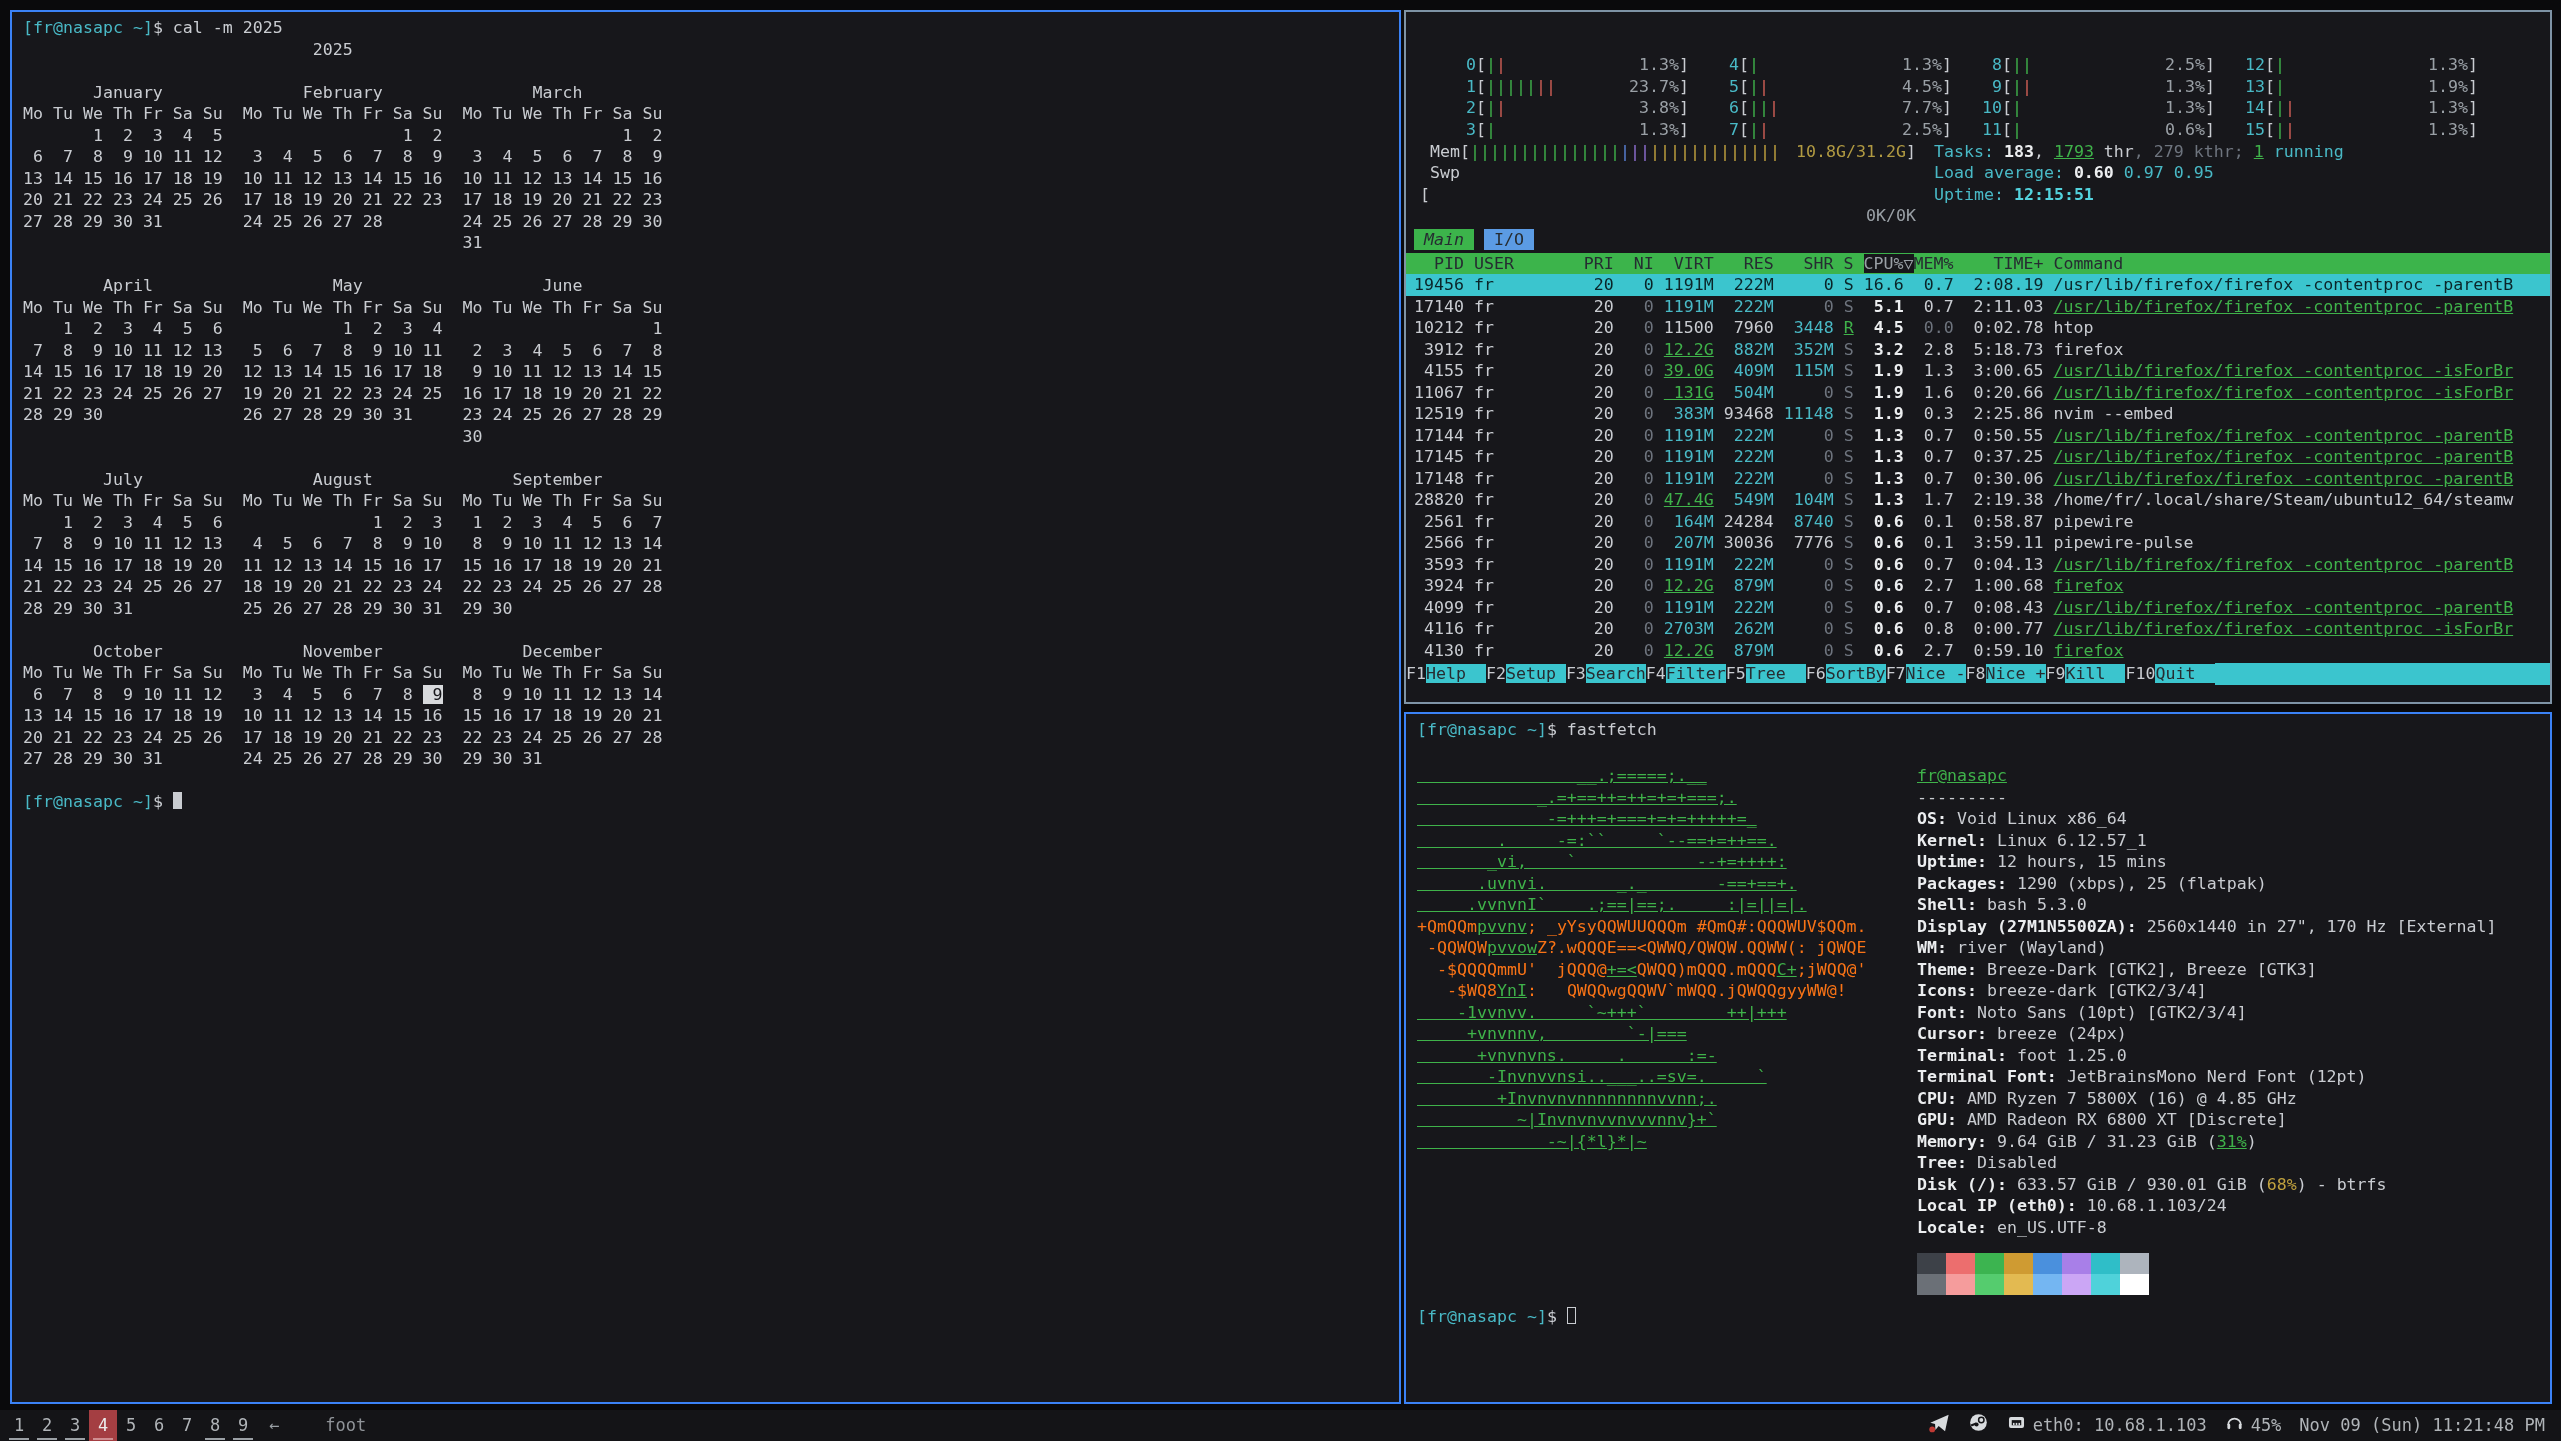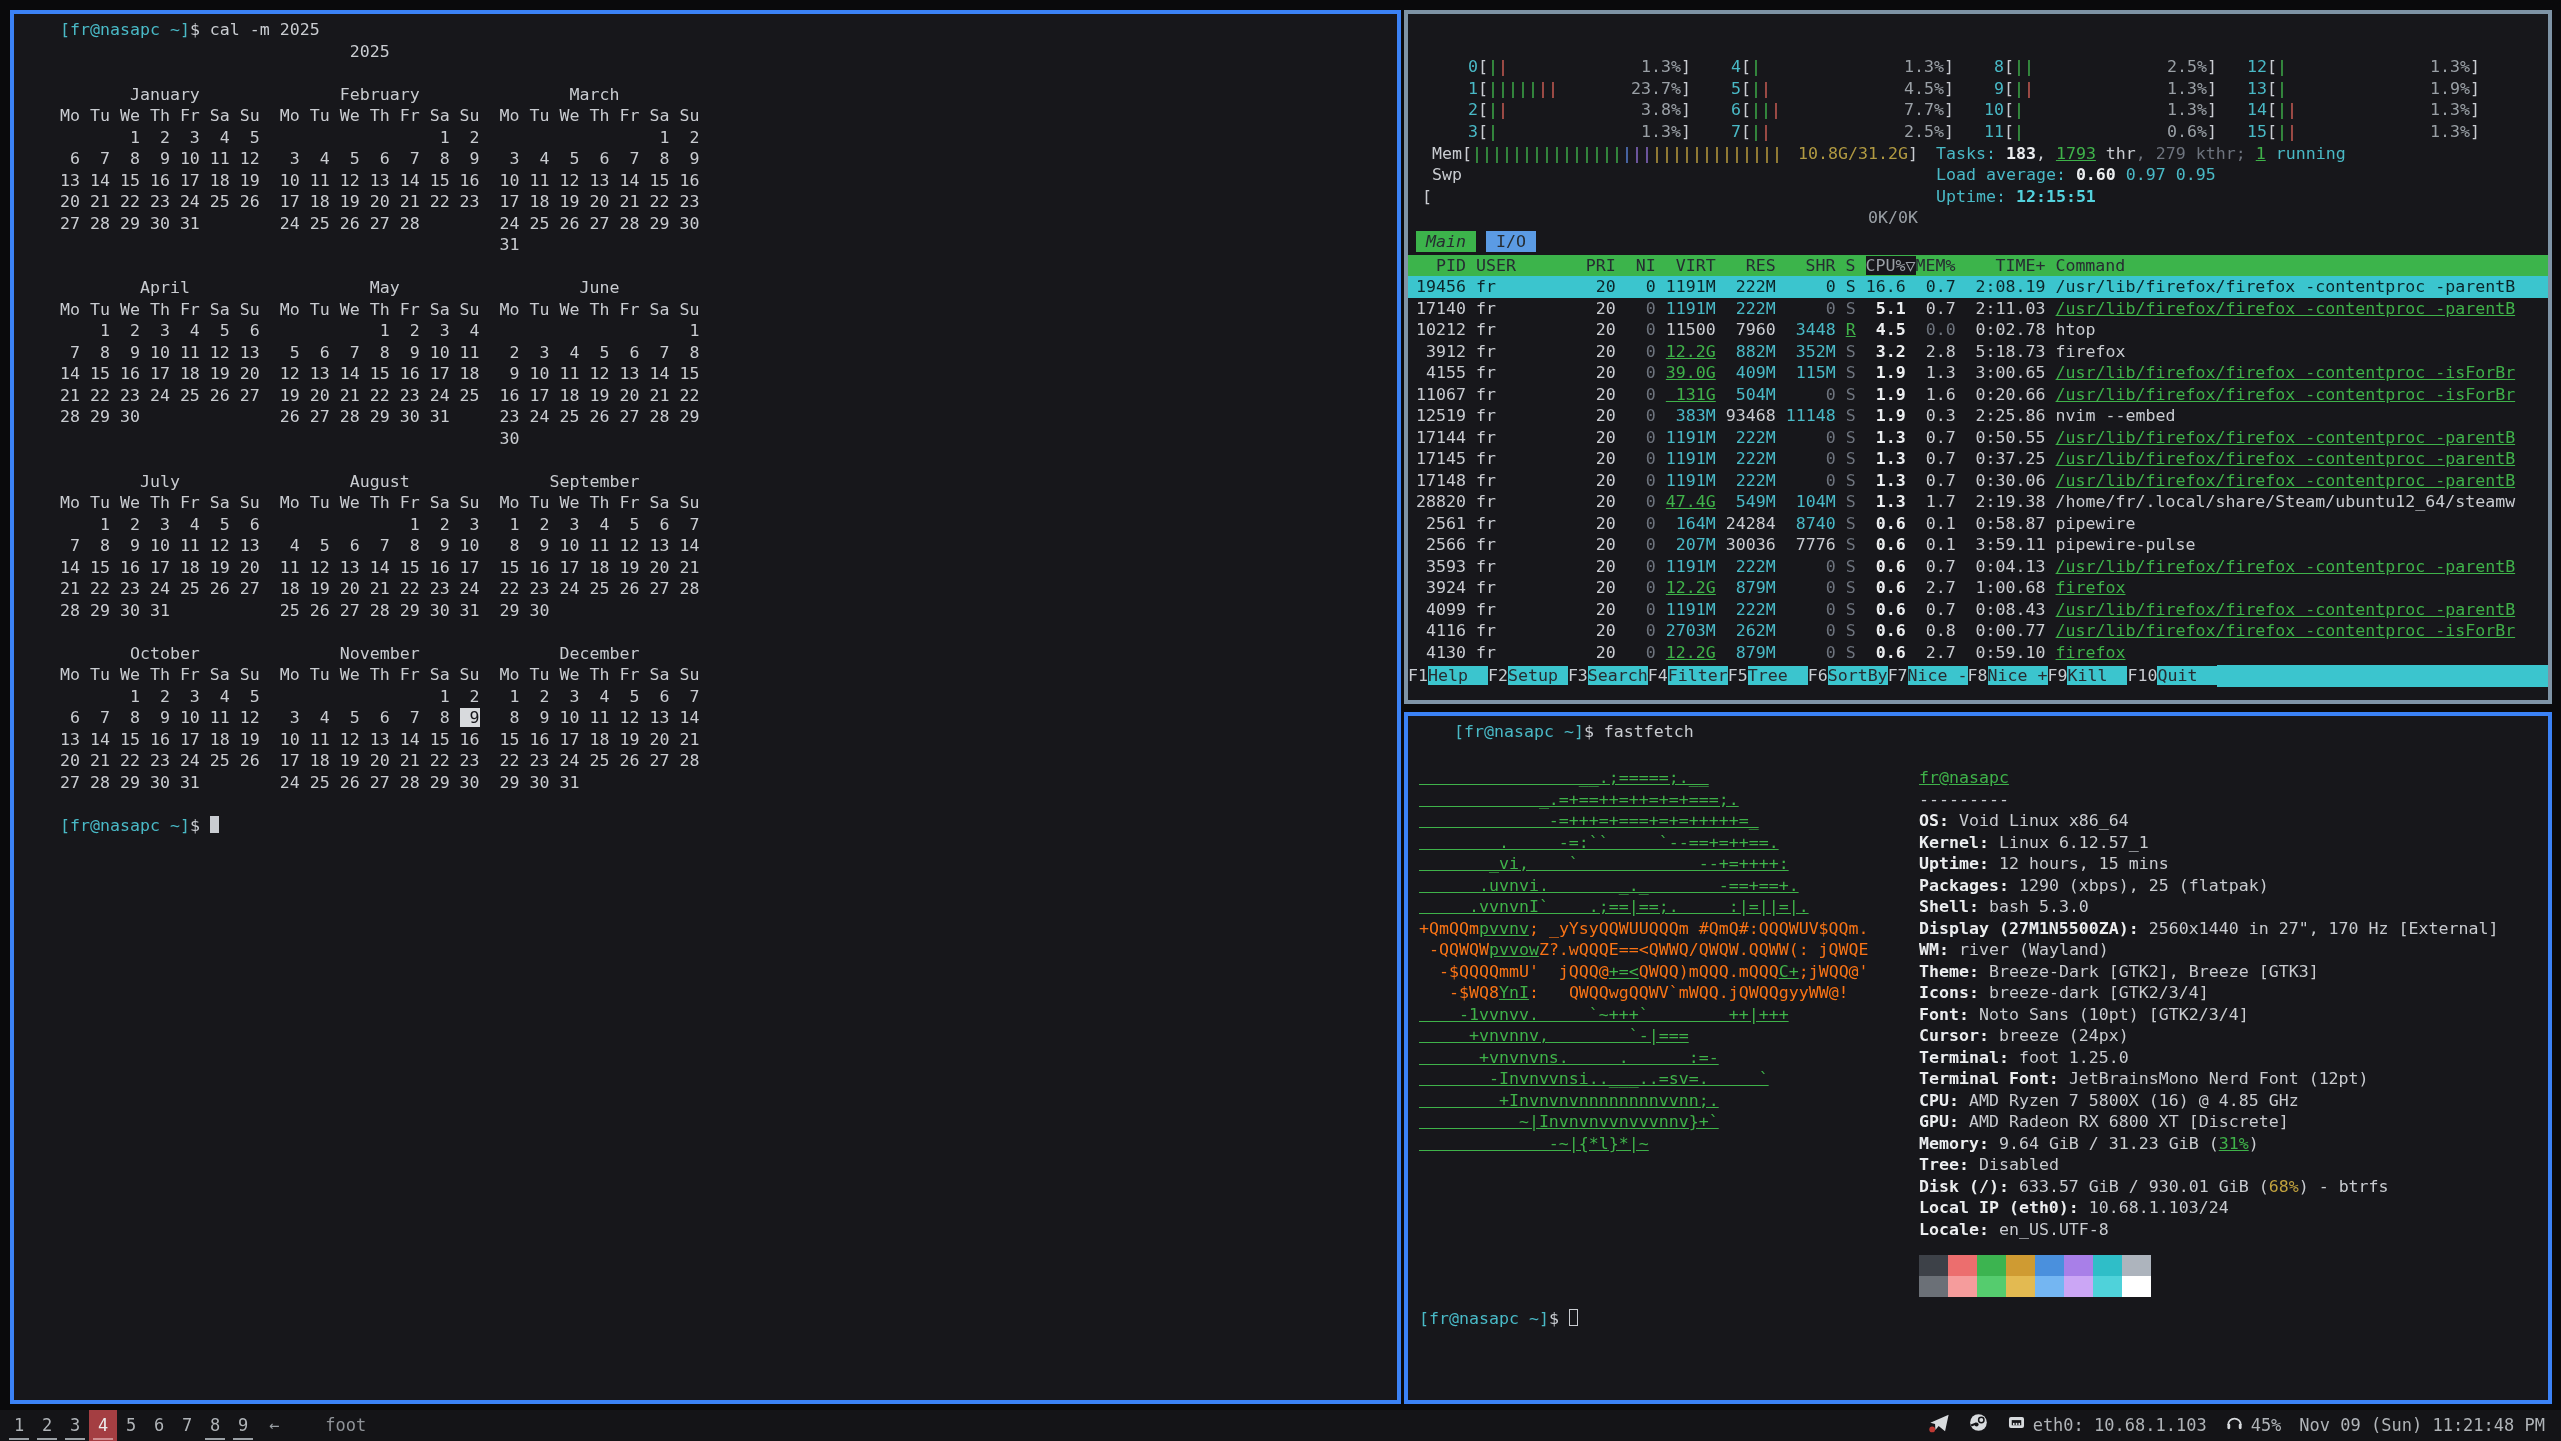--- a/index.html
+++ b/index.html
@@ -1,19 +1,19 @@
 <!DOCTYPE html>
 <html><head>
 <meta charset="utf-8">
 <style>
   html,body{margin:0;padding:0;background:#0a0a0c;width:2561px;height:1441px;overflow:hidden;}
   *{box-sizing:border-box;}
   .desktop{position:relative;width:2561px;height:1441px;background:#0a0a0c;
            font-family:"DejaVu Sans Mono",monospace;font-size:16.6px;line-height:21.5px;color:#c9ccd1;}
-  .term-window{position:absolute;background:#17171b;border:4px solid #3b82f6;padding-left:35px;}
+  .term-window{position:absolute;background:#17171b;border:2px solid #3b82f6;}
   .term-window.focused{border-color:#7e93a5;}
   .tline{height:21.5px;white-space:pre;}
   pre{margin:0;font-family:inherit;}
   .fg{color:#c9ccd1;} .dim{color:#6e747e;} .cyan{color:#49b9c6;} .bcyan{color:#53d2dd;font-weight:bold;}
   .green{color:#3fb24a;text-decoration:underline;} .yellow{color:#c0a13e;}
   .wb{color:#eceef0;font-weight:bold;} .ldim{color:#f97316;}
   .inv{background:#d8dadd;color:#17171b;}
   .cursor-block{display:inline-block;width:9.5px;height:17px;background:#c9ccd1;vertical-align:-2px;}
   .cursor-hollow{display:inline-block;width:9.5px;height:17px;border:1.5px solid #c9ccd1;vertical-align:-2px;}
 
@@ -100,21 +100,20 @@
         <div class="tline"><span class="fg">        July                 August              September</span></div>
         <div class="tline"><span class="fg">Mo Tu We Th Fr Sa Su  Mo Tu We Th Fr Sa Su  Mo Tu We Th Fr Sa Su</span></div>
         <div class="tline"><span class="fg">    1  2  3  4  5  6               1  2  3   1  2  3  4  5  6  7</span></div>
         <div class="tline"><span class="fg"> 7  8  9 10 11 12 13   4  5  6  7  8  9 10   8  9 10 11 12 13 14</span></div>
         <div class="tline"><span class="fg">14 15 16 17 18 19 20  11 12 13 14 15 16 17  15 16 17 18 19 20 21</span></div>
         <div class="tline"><span class="fg">21 22 23 24 25 26 27  18 19 20 21 22 23 24  22 23 24 25 26 27 28</span></div>
         <div class="tline"><span class="fg">28 29 30 31           25 26 27 28 29 30 31  29 30</span></div>
         <div class="tline"><span class="fg"></span></div>
         <div class="tline"><span class="fg">       October              November              December</span></div>
         <div class="tline"><span class="fg">Mo Tu We Th Fr Sa Su  Mo Tu We Th Fr Sa Su  Mo Tu We Th Fr Sa Su</span></div>
-        <div class="tline"><span class="fg">       1  2  3  4  5                  1  2   1  2  3  4  5  6  7</span></div>
         <div class="tline"><span class="fg"> 6  7  8  9 10 11 12   3  4  5  6  7  8 </span><span class="inv"> 9</span><span class="fg">   8  9 10 11 12 13 14</span></div>
         <div class="tline"><span class="fg">13 14 15 16 17 18 19  10 11 12 13 14 15 16  15 16 17 18 19 20 21</span></div>
         <div class="tline"><span class="fg">20 21 22 23 24 25 26  17 18 19 20 21 22 23  22 23 24 25 26 27 28</span></div>
         <div class="tline"><span class="fg">27 28 29 30 31        24 25 26 27 28 29 30  29 30 31</span></div>
         <div class="tline"><span class="fg"></span></div>
         <div class="tline"><span class="cyan">[fr@nasapc ~]</span><span class="fg">$ </span><span class="cursor-block"></span></div>
       </div>
   </section>
 
   <section class="term-window focused" id="win-htop">

